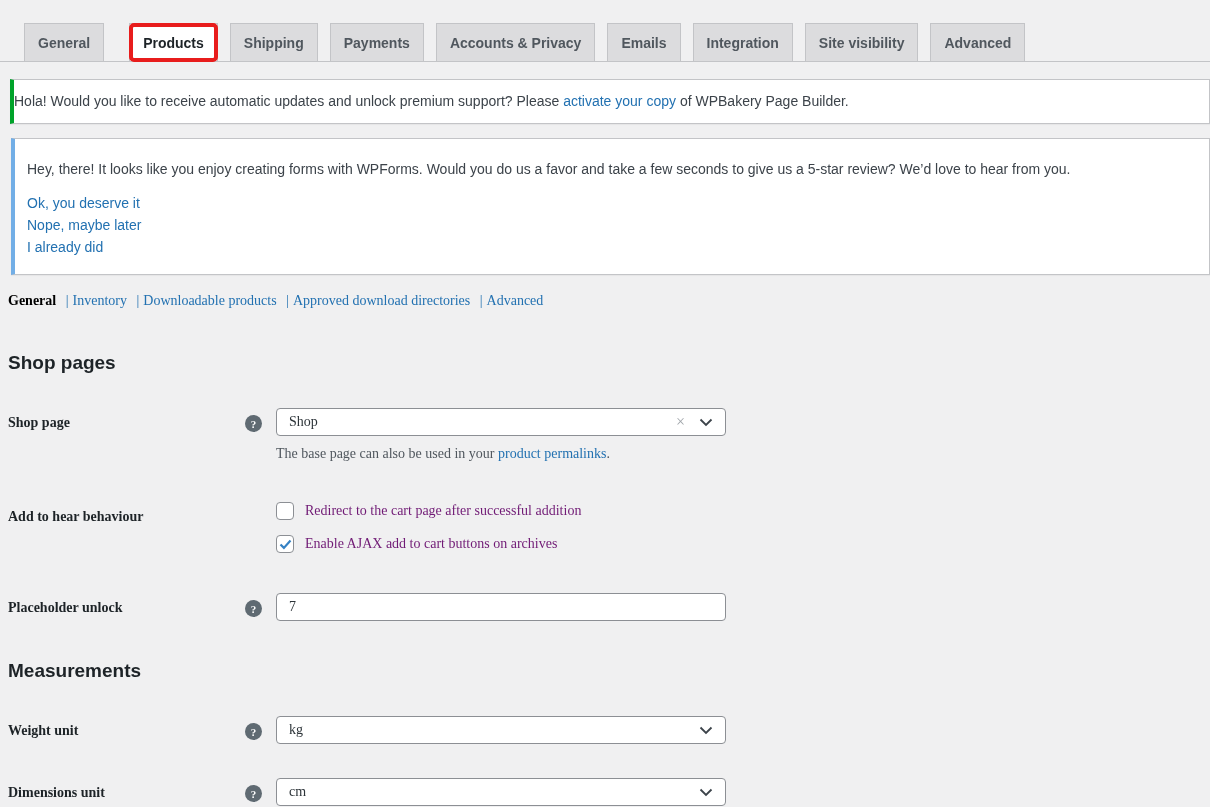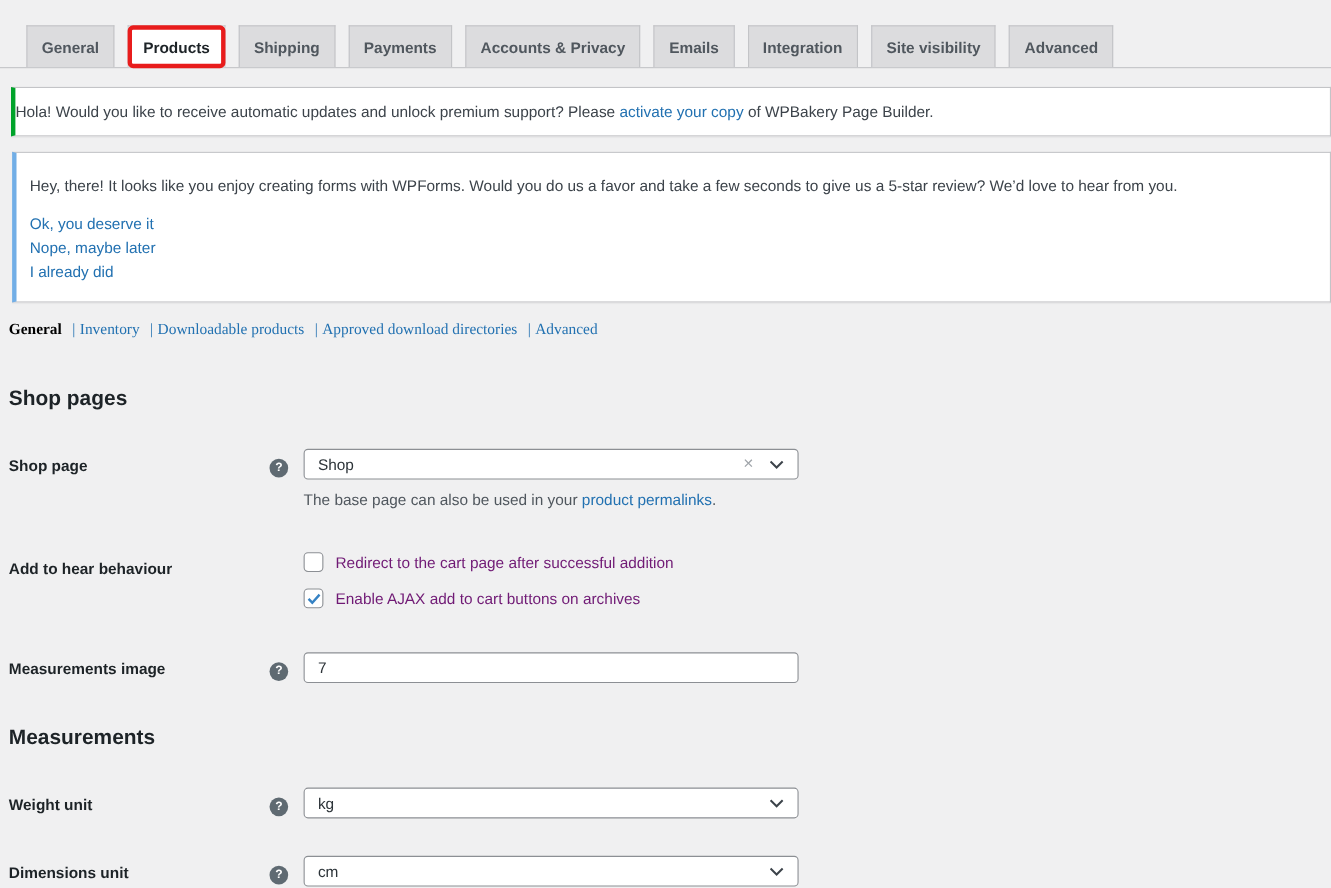--- a/index.html
+++ b/index.html
@@ -19,21 +19,21 @@
   }
   .tab {
     display: inline-flex; align-items: center;
     height: 38px; padding: 0 13px;
     background: var(--tab-bg, #dcdcde);
     border: 1px solid var(--tab-border, #c3c4c7); border-bottom: none;
     color: #50575e; font-weight: 700; font-size: 14px;
     text-decoration: none; white-space: nowrap; cursor: pointer;
   }
   .tab.active { background: #ffffff; color: #1d2327; }
-  .tab.highlighted { position: relative; }
+  .tab.highlighted { position: relative; margin-left: 13px; }
   .tab.highlighted::after {
     content: ""; position: absolute; inset: -1px;
     border: 4px solid var(--highlight-red, #e81c1c);
     border-radius: 5px; pointer-events: none;
   }
 
   
   .notice {
     background: #fff;
     border: 1px solid #c3c4c7;
@@ -56,21 +56,21 @@
   .subnav .current { color: #000; font-weight: 700; }
   .subnav a { text-decoration: none; }
   .subnav .sep { color: var(--link, #2271b1); margin: 0 4px 0 6px; }
 
   h2.section-heading {
     font-size: 19px; line-height: 23px; font-weight: 700;
     color: #1d2327; margin-top: 42px;
   }
   h2.section-heading + .form-row { margin-top: 34px; }
 
-  .form-row { display: flex; align-items: flex-start; margin-top: 40px; }
+  .form-row { display: flex; align-items: flex-start; margin-top: 40px; font-family: Liberation Serif, serif; }
   .form-row .label {
     width: 237px; flex: none;
     font-weight: 700; font-size: 14px; color: #1d2327;
     padding-top: 7px;
   }
   .help-col { width: 31px; flex: none; padding-top: 7px; }
   .help-tip {
     display: inline-flex; align-items: center; justify-content: center;
     width: 17px; height: 17px; border-radius: 50%;
     background: #5f6a72; color: #fff;
@@ -178,21 +178,21 @@
           <svg width="13" height="11" viewBox="0 0 13 11">
               <path d="M1.5 5.5l3.4 3.4L11.5 1.6" fill="none" stroke="#3582c4" stroke-width="2.2"></path>
             </svg>
         </span>
         <span class="opt-label">Enable AJAX add to cart buttons on archives</span>
       </div>
     </div>
   </div>
 
   <div class="form-row">
-    <div class="label">Measurements image</div>
+    <div class="label">Placeholder unlock</div>
     <div class="help-col"><span class="help-tip">?</span></div>
     <div class="control-col">
       <div class="wc-input">
         <input type="text" value="7" style="">
       </div>
     </div>
   </div>
 
   <h2 class="section-heading" style="margin-top:38px">Measurements</h2>
 

